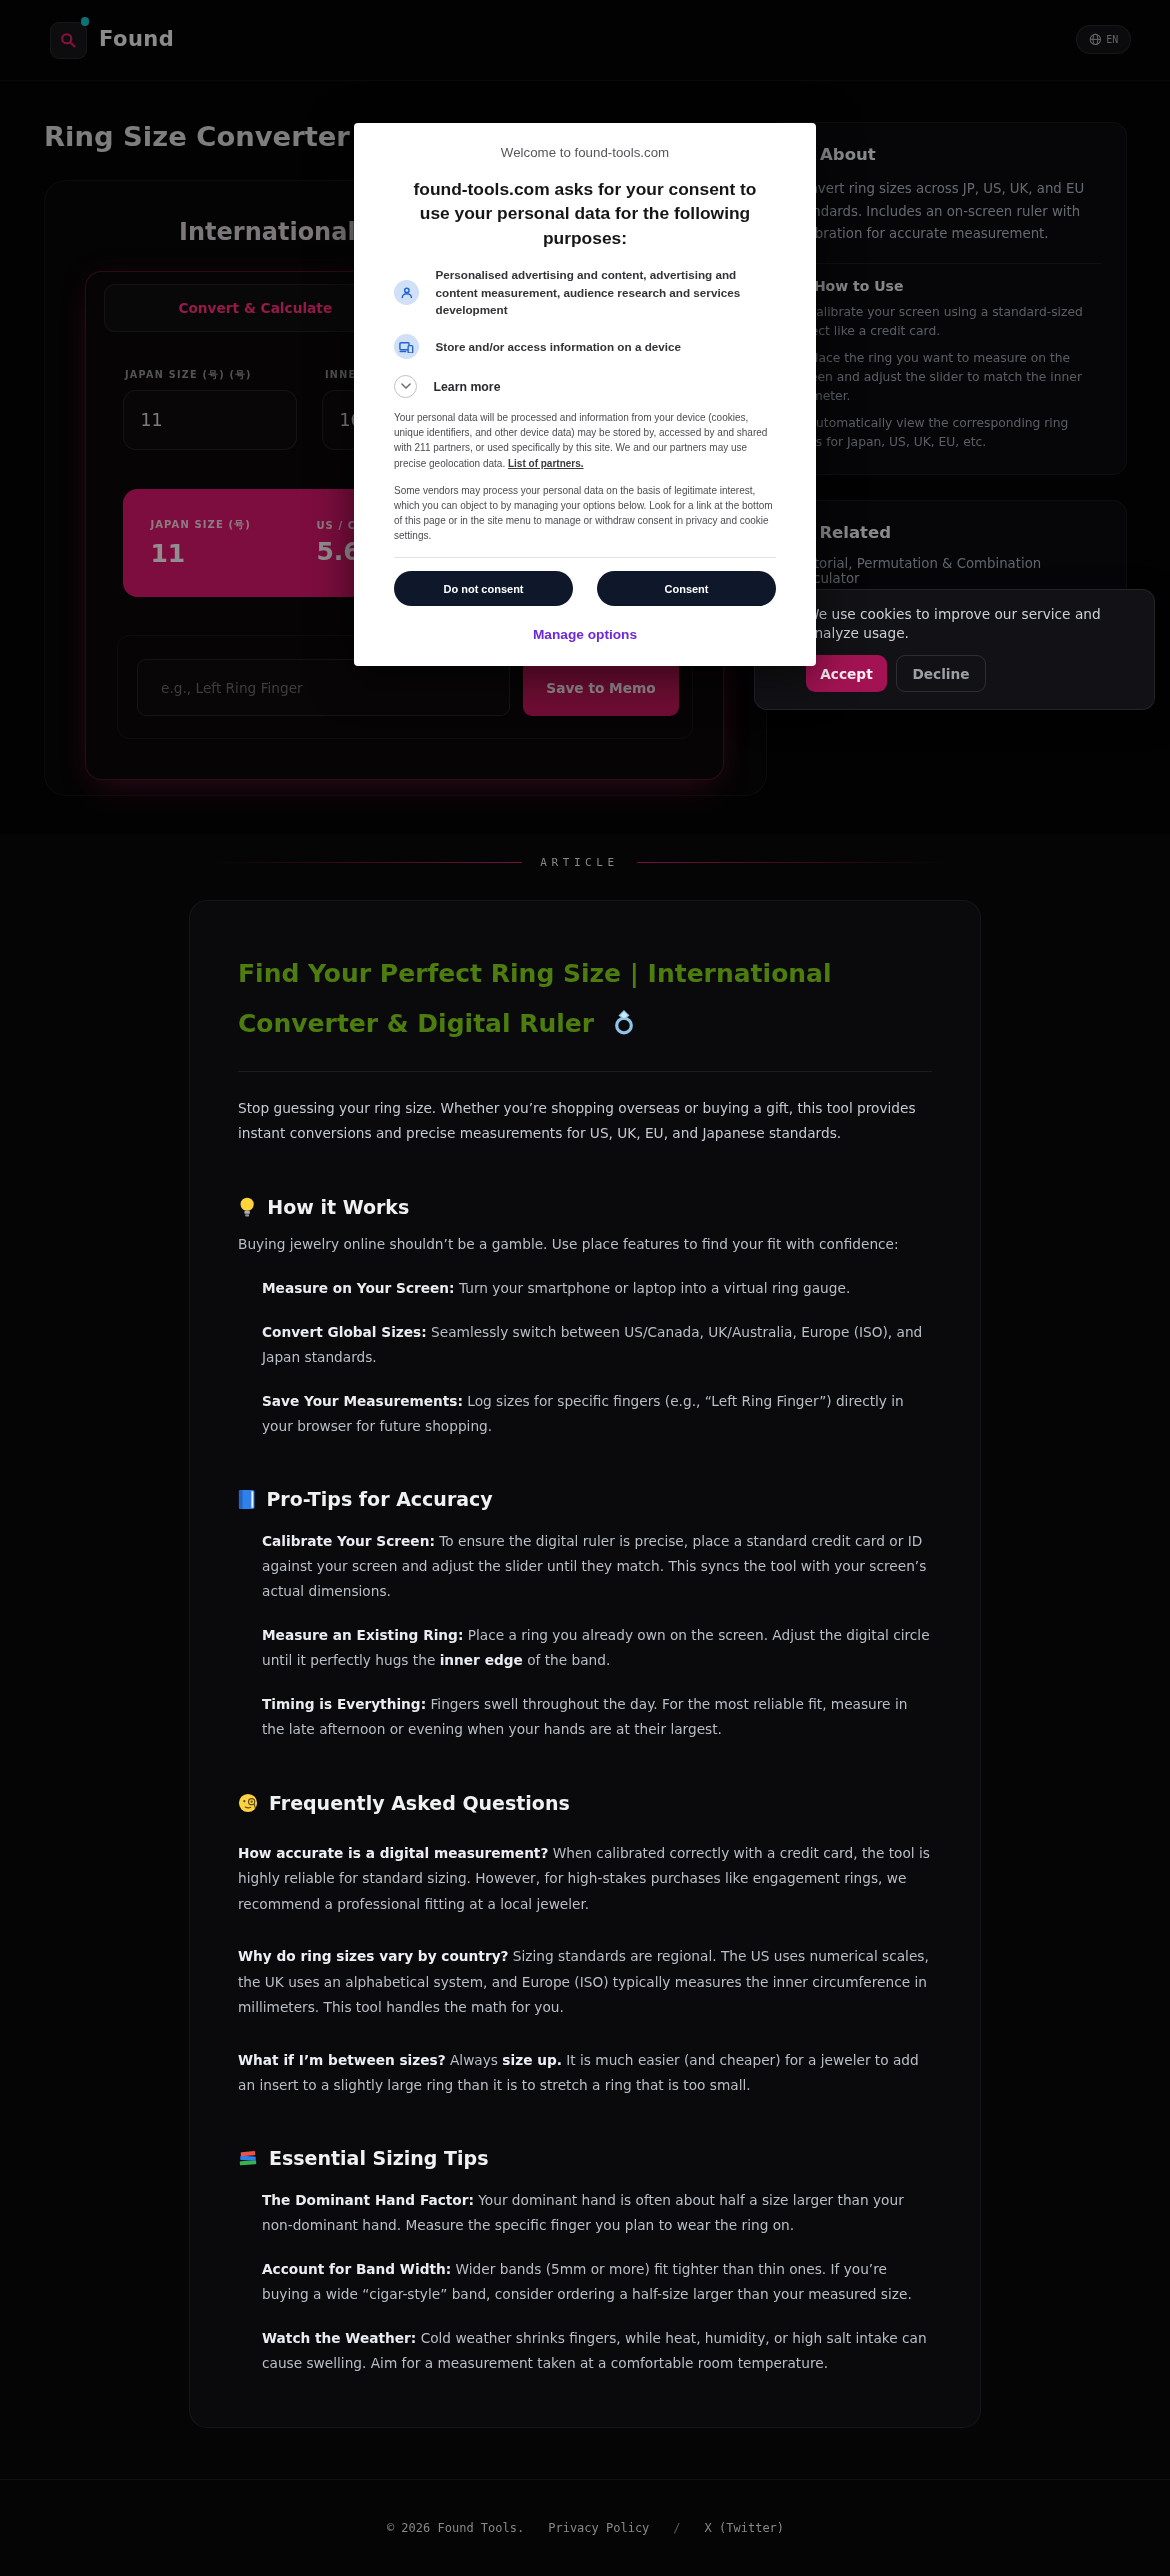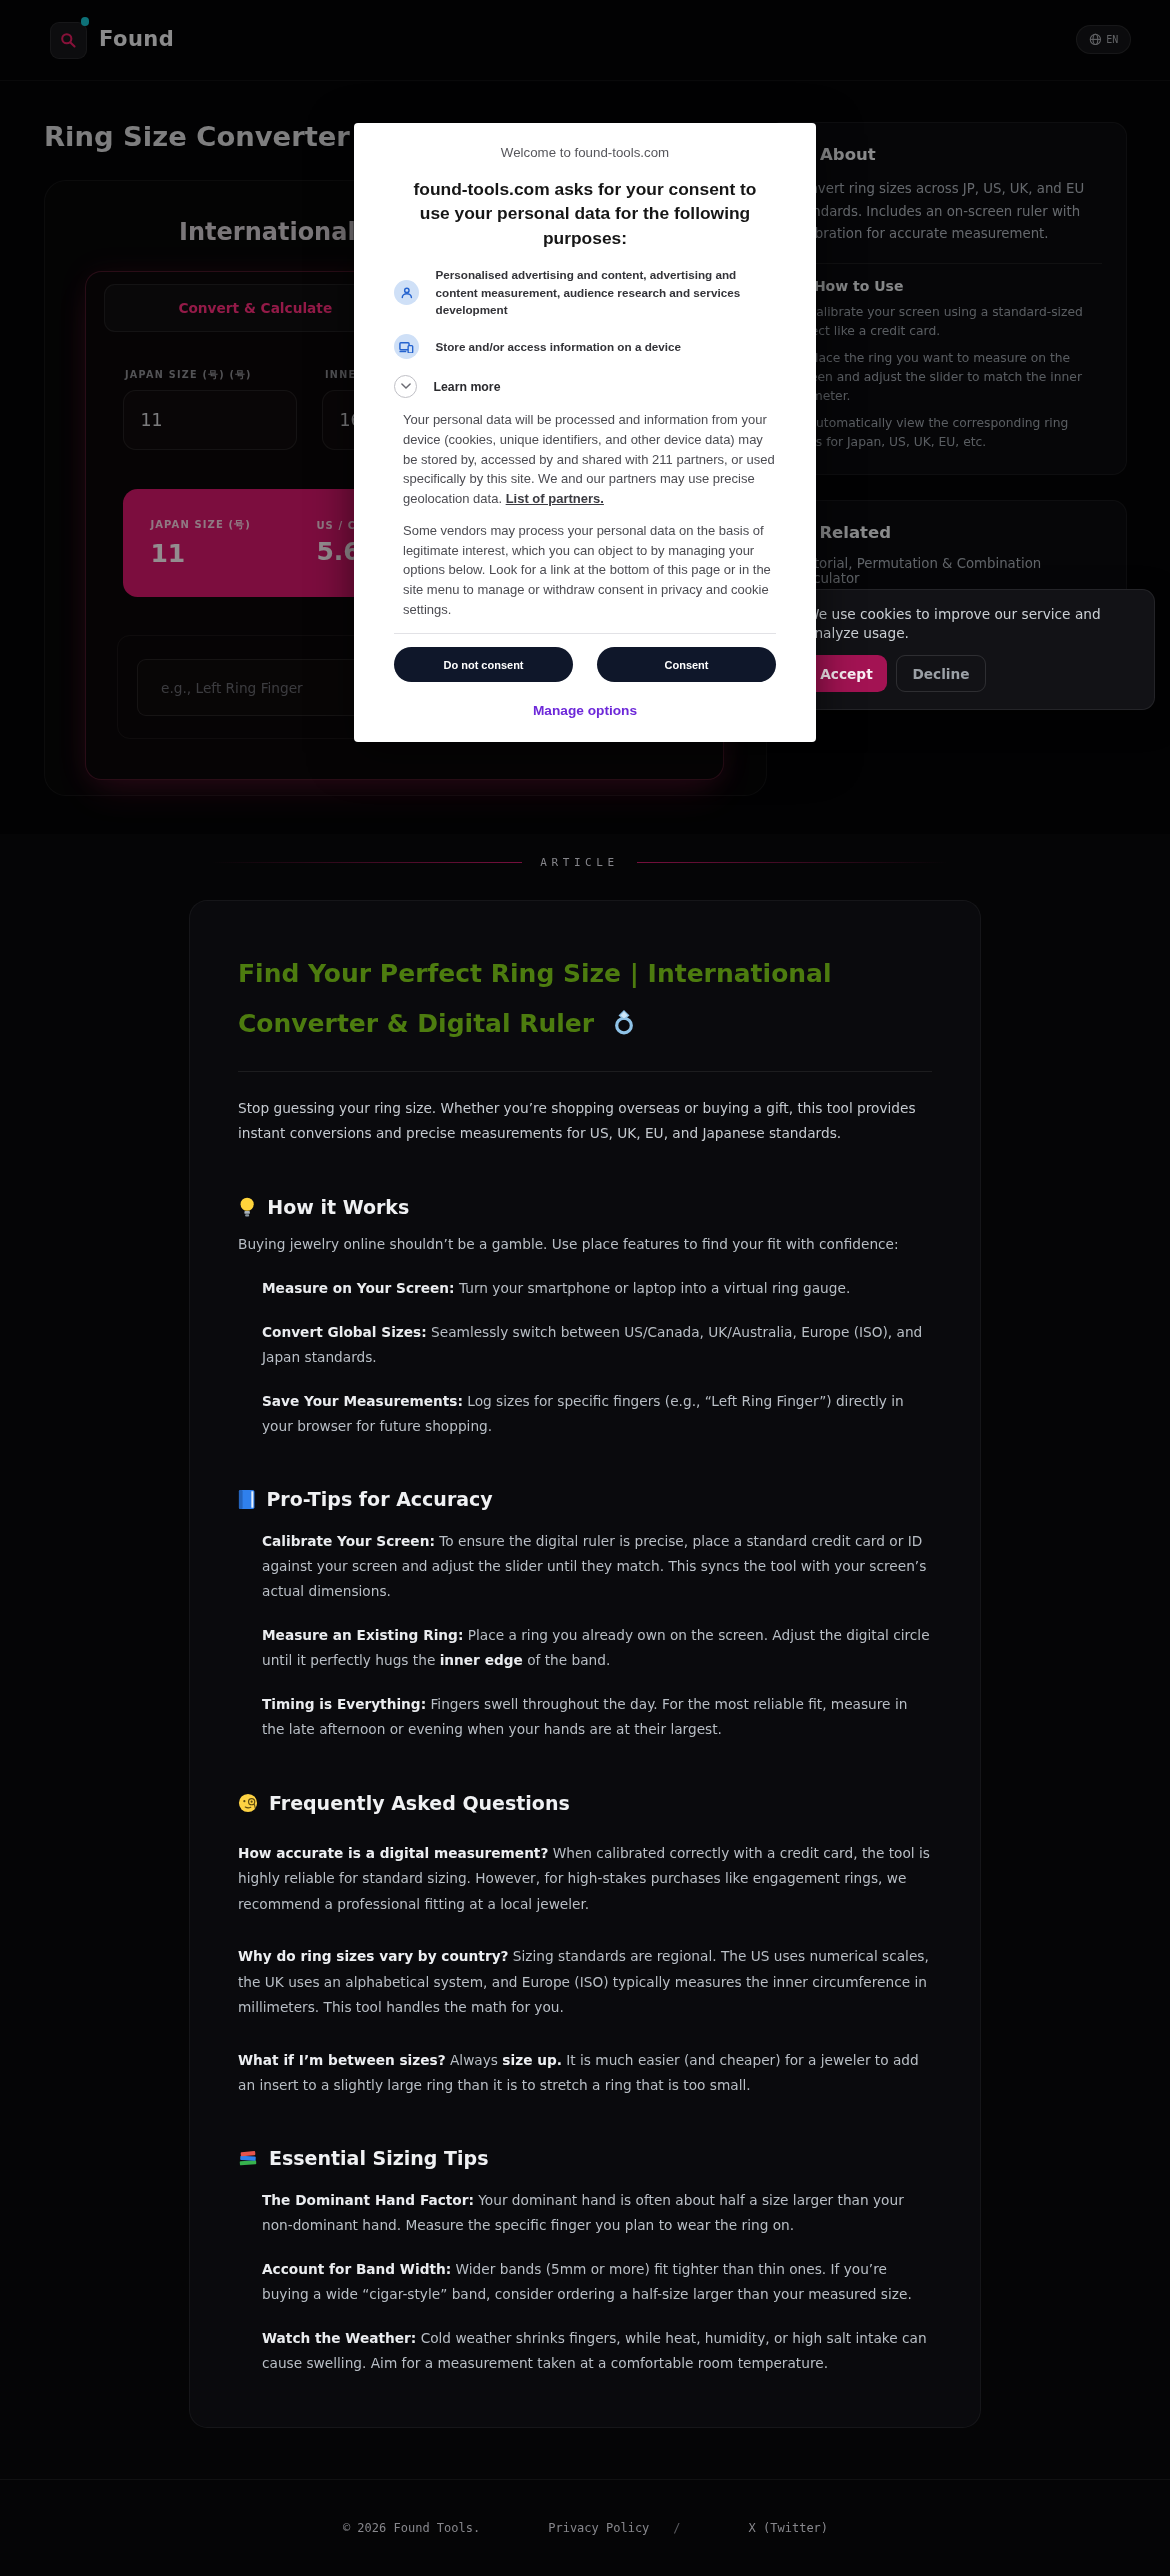--- a/index.html
+++ b/index.html
@@ -53,21 +53,21 @@
 
   
   .modal { position:absolute; left:354px; top:123px; width:462px; background:#ffffff; border-radius:4px; z-index:100; box-shadow:0 11px 44px rgba(0,0,0,0.55); padding:22px 40px 24px; font-family:"Liberation Sans", sans-serif; }
   .m-welcome { text-align:center; font-size:13.3px; color:#57575c; }
   .m-heading { text-align:center; font-size:17.4px; font-weight:bold; color:#161616; line-height:1.42; margin:16.5px 5.5px 7.3px; }
   .m-row { display:flex; align-items:center; gap:16.5px; margin-top:15.6px; }
   .m-icon-circle { width:25px; height:25px; min-width:25px; border-radius:50%; background:#cfe0f7; display:flex; align-items:center; justify-content:center; }
   .m-ptext { font-size:11.7px; font-weight:600; color:#333338; line-height:1.5; }
   .m-learn-circle { width:23px; height:23px; min-width:23px; border-radius:50%; border:1.4px solid #c0c0c6; display:flex; align-items:center; justify-content:center; background:#fff; cursor:pointer; }
   .m-learn-label { font-size:12.3px; font-weight:600; color:#2a2a2e; cursor:pointer; }
-  .m-fine { font-size:13px; color:#4c4c52; line-height:1.52; margin-top:12px;margin-left:9px; }
+  .m-fine { font-size:10px; color:#4c4c52; line-height:1.52; margin-top:12px; }
   .m-partners { color:#3a3a40; font-weight:bold; text-decoration:underline; cursor:pointer; }
   .m-hr { border-top:0.9px solid #e2e2e6; margin:13.7px 0 12.8px; }
   .m-btns { display:flex; justify-content:space-between; }
   .m-btn { width:179px; height:35px; border:none; border-radius:17.4px; background:#0f172a; color:#fff; font-weight:bold; font-size:11px; font-family:"Liberation Sans", sans-serif; cursor:pointer; }
   .m-manage { text-align:center; margin-top:21px; font-size:13.7px; font-weight:bold; color:#6d28d9; cursor:pointer; }
 
   
   .art-divider { position:absolute; left:211px; top:853px; width:737px; height:18.3px; display:flex; align-items:center; gap:18.3px; }
   .art-line-l { flex:1; height:0.9px; background:linear-gradient(to right, rgba(214,24,107,0), rgba(214,24,107,0.55)); }
   .art-line-r { flex:1; height:0.9px; background:linear-gradient(to left, rgba(214,24,107,0), rgba(214,24,107,0.55)); }
@@ -78,21 +78,21 @@
   .a-intro { font-size:13.7px; color:#c6cbd1; line-height:1.85; }
   .a-h2 { display:flex; align-items:center; gap:11px; font-size:19px; font-weight:bold; color:#f0f1f3; margin:49px 0 7.3px; }
   .a-p { font-size:13.7px; color:#b9bfc6; line-height:1.85; margin-top:14.6px; }
   .a-item { font-size:13.7px; color:#b9bfc6; line-height:1.85; margin-top:18.3px; padding-left:24px; }
   .a-item strong, .a-p strong { color:#eaecef; }
   .faq-p { font-size:13.7px; color:#b9bfc6; line-height:1.85; margin-top:27.4px; }
   .faq-p strong { color:#edeff2; }
 
   
   #footer { position:absolute; left:0; top:2479px; width:1171px; height:97px; border-top:0.9px solid rgba(255,255,255,0.05); display:flex; align-items:center; justify-content:center; gap:24px; font-family:"DejaVu Sans Mono", monospace; font-size:12px; color:#87878c; }
-  #footer a { color:#87878c; text-decoration:none; cursor:pointer;margin-left:44px; }
+  #footer a { color:#87878c; text-decoration:none; cursor:pointer; }
   .f-sep { color:#5a5a5f; }
   svg { display:block; }
 </style>
 </head>
 <body>
 
 <div id="header">
   <div class="logo-box">
     <span>
       <svg width="18.3" height="18.3" viewBox="0 0 20 20">

